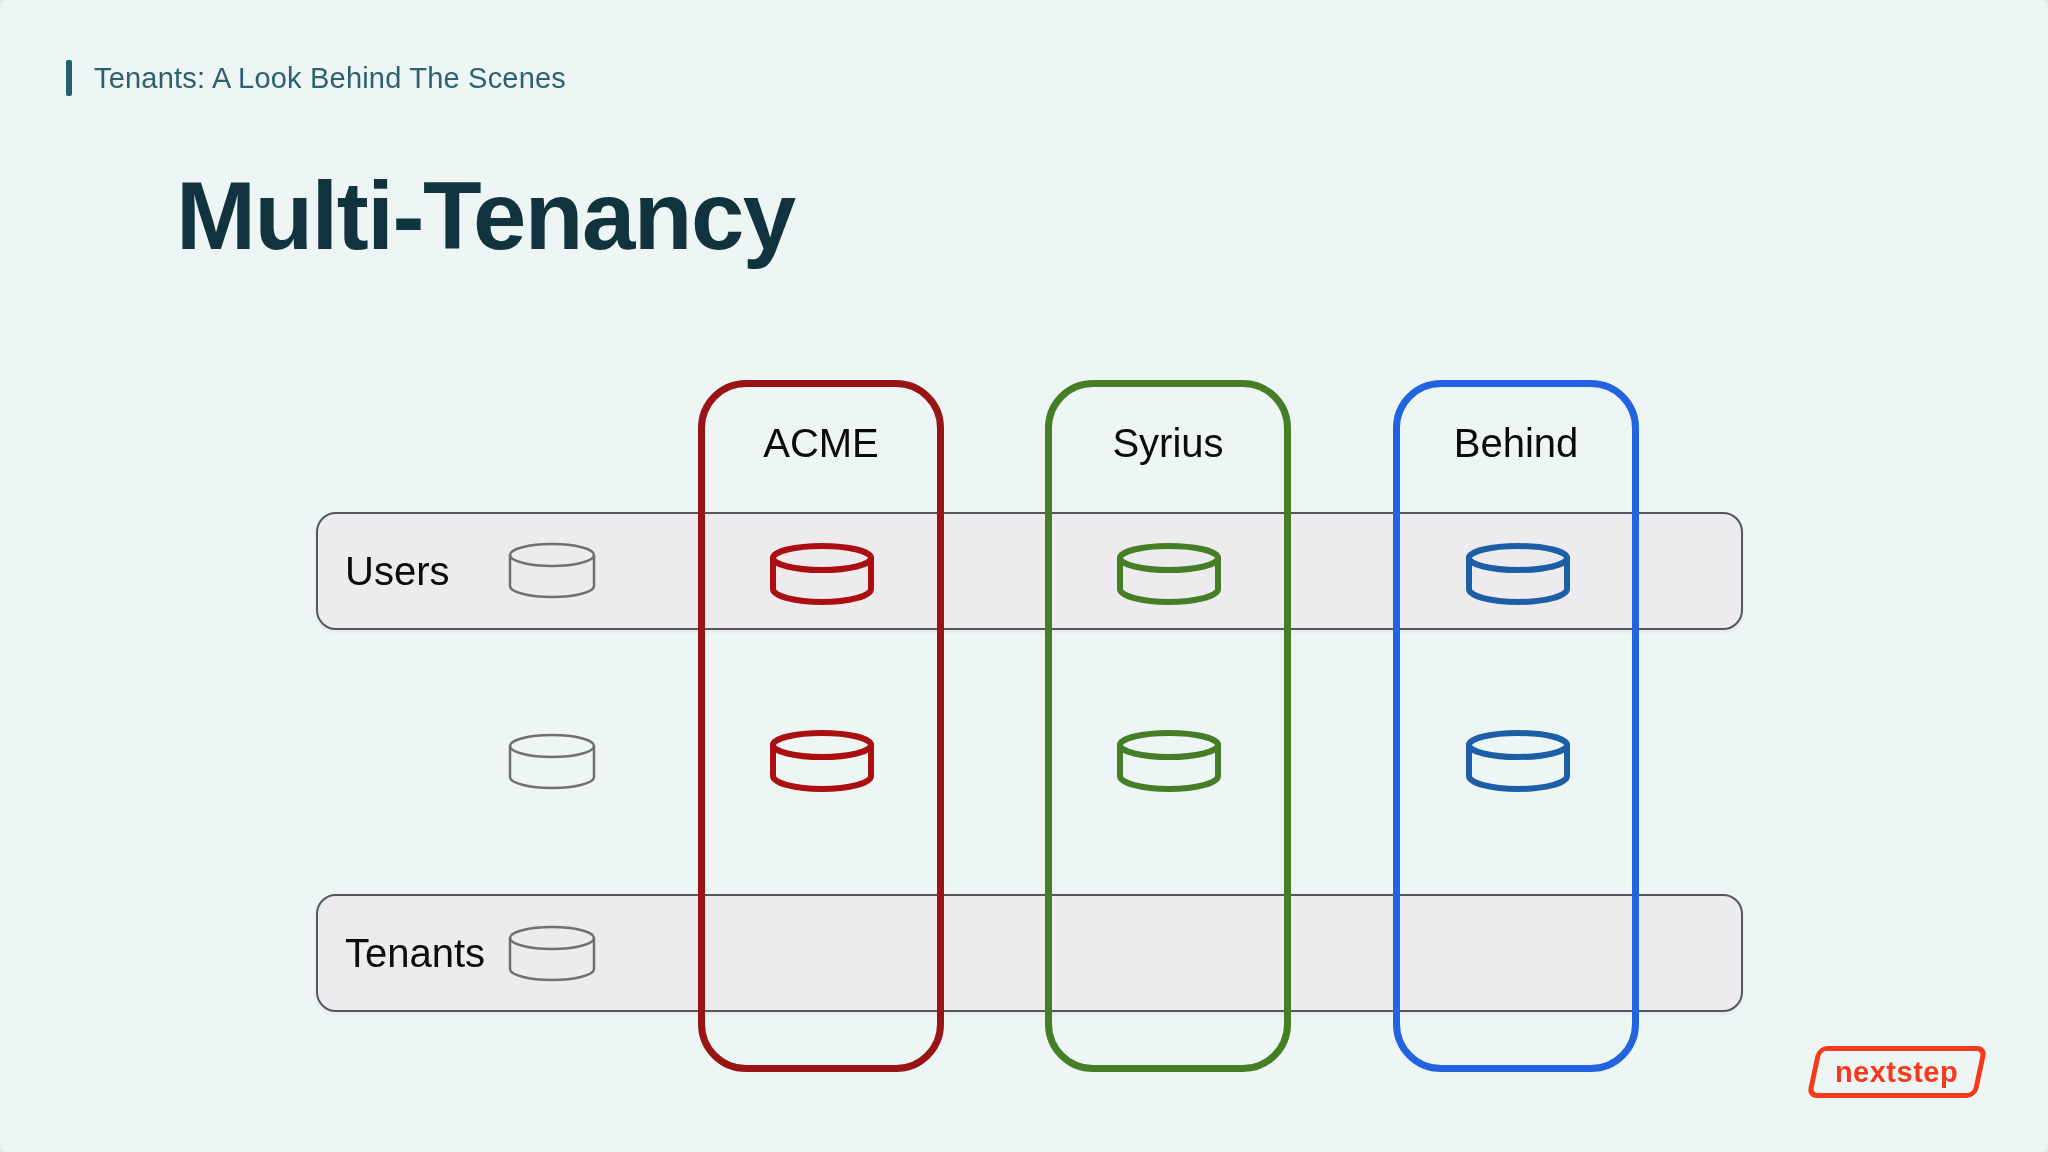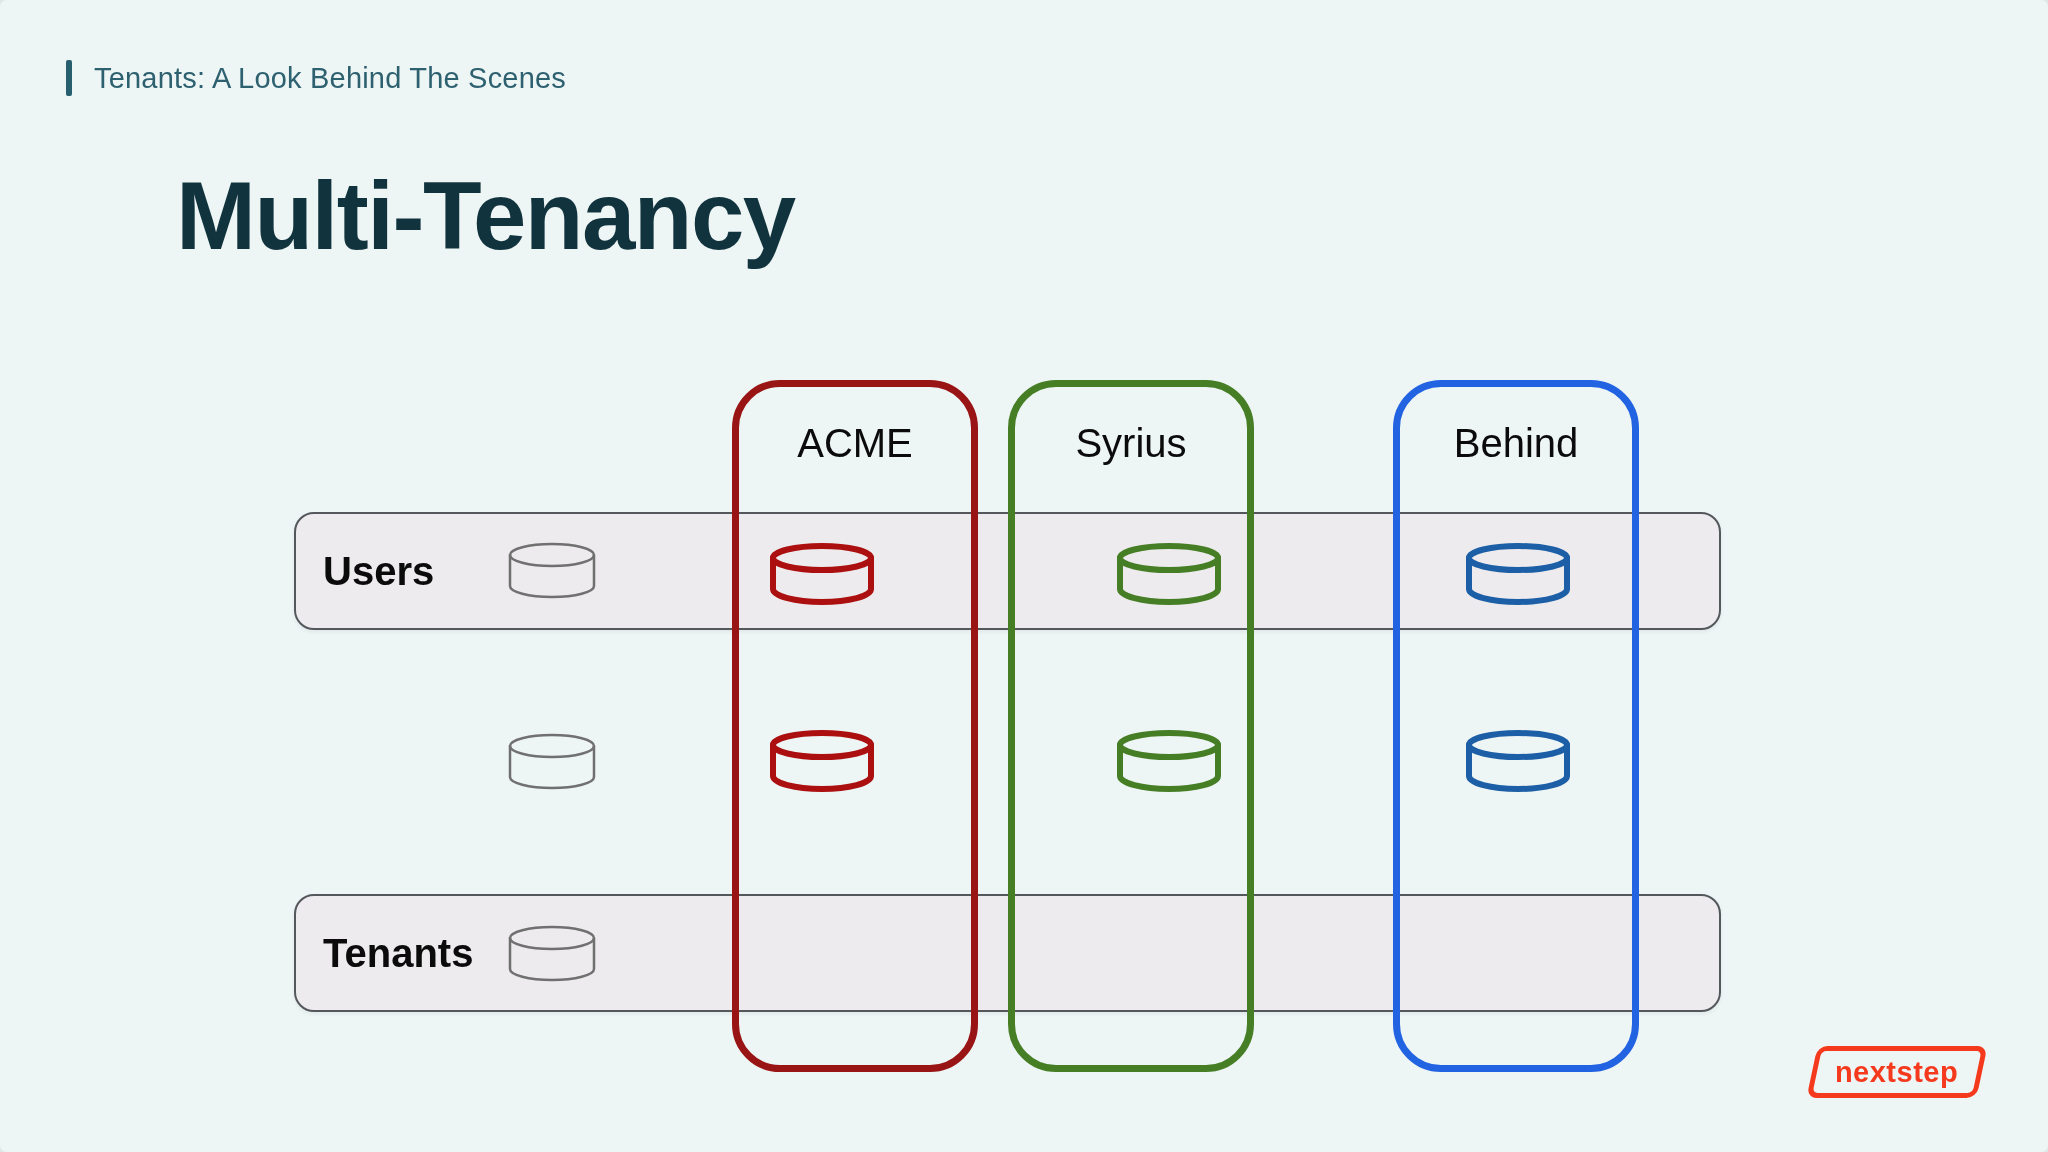--- a/index.html
+++ b/index.html
@@ -31,47 +31,46 @@
   .title{
     position:absolute;left:176px;top:168px;margin:0;
     font-size:96px;font-weight:bold;line-height:1;
     letter-spacing:-1.5px;
     color:var(--title-text,#11333e);
     text-align:right;
   }
 
   
   .row{
-    position:absolute;left:294px;width:1427px;height:118px;
+    position:absolute;left:316px;width:1427px;height:118px;
     background:var(--row-fill,#edebed);
     border:2px solid var(--row-border,#54585c);
     border-radius:20px;
     box-sizing:border-box;
     box-shadow:0 2px 4px rgba(0,0,0,0.06);
-    font-weight:bold;
   }
   .row-0{top:512px}
   .row-1{top:703px}
   .row-2{top:894px}
   .row-label{
     position:absolute;left:27px;top:0;height:114px;
     display:flex;align-items:center;
     font-size:40px;color:var(--row-label-text,#0b0b0b);
   }
 
   
   .tenant{
     position:absolute;top:380px;height:692px;width:246px;
     border:7px solid;border-radius:48px;
     box-sizing:border-box;
     background:transparent;
     z-index:5;
   }
-  .tenant-0{left:732px;border-color:var(--tenant-acme,#991414);}
-  .tenant-1{left:1008px;border-color:var(--tenant-syrius,#467e26);}
+  .tenant-0{left:698px;border-color:var(--tenant-acme,#991414);}
+  .tenant-1{left:1045px;border-color:var(--tenant-syrius,#467e26);}
   .tenant-2{left:1393px;border-color:var(--tenant-stark,#2263e2);}
   .tenant-label{
     position:absolute;left:0;right:0;top:34px;
     text-align:center;
     font-size:40px;line-height:44px;
     color:#0b0b0b;
   }
 
   
   .db{position:absolute;fill:none;stroke:currentColor;z-index:3;}

